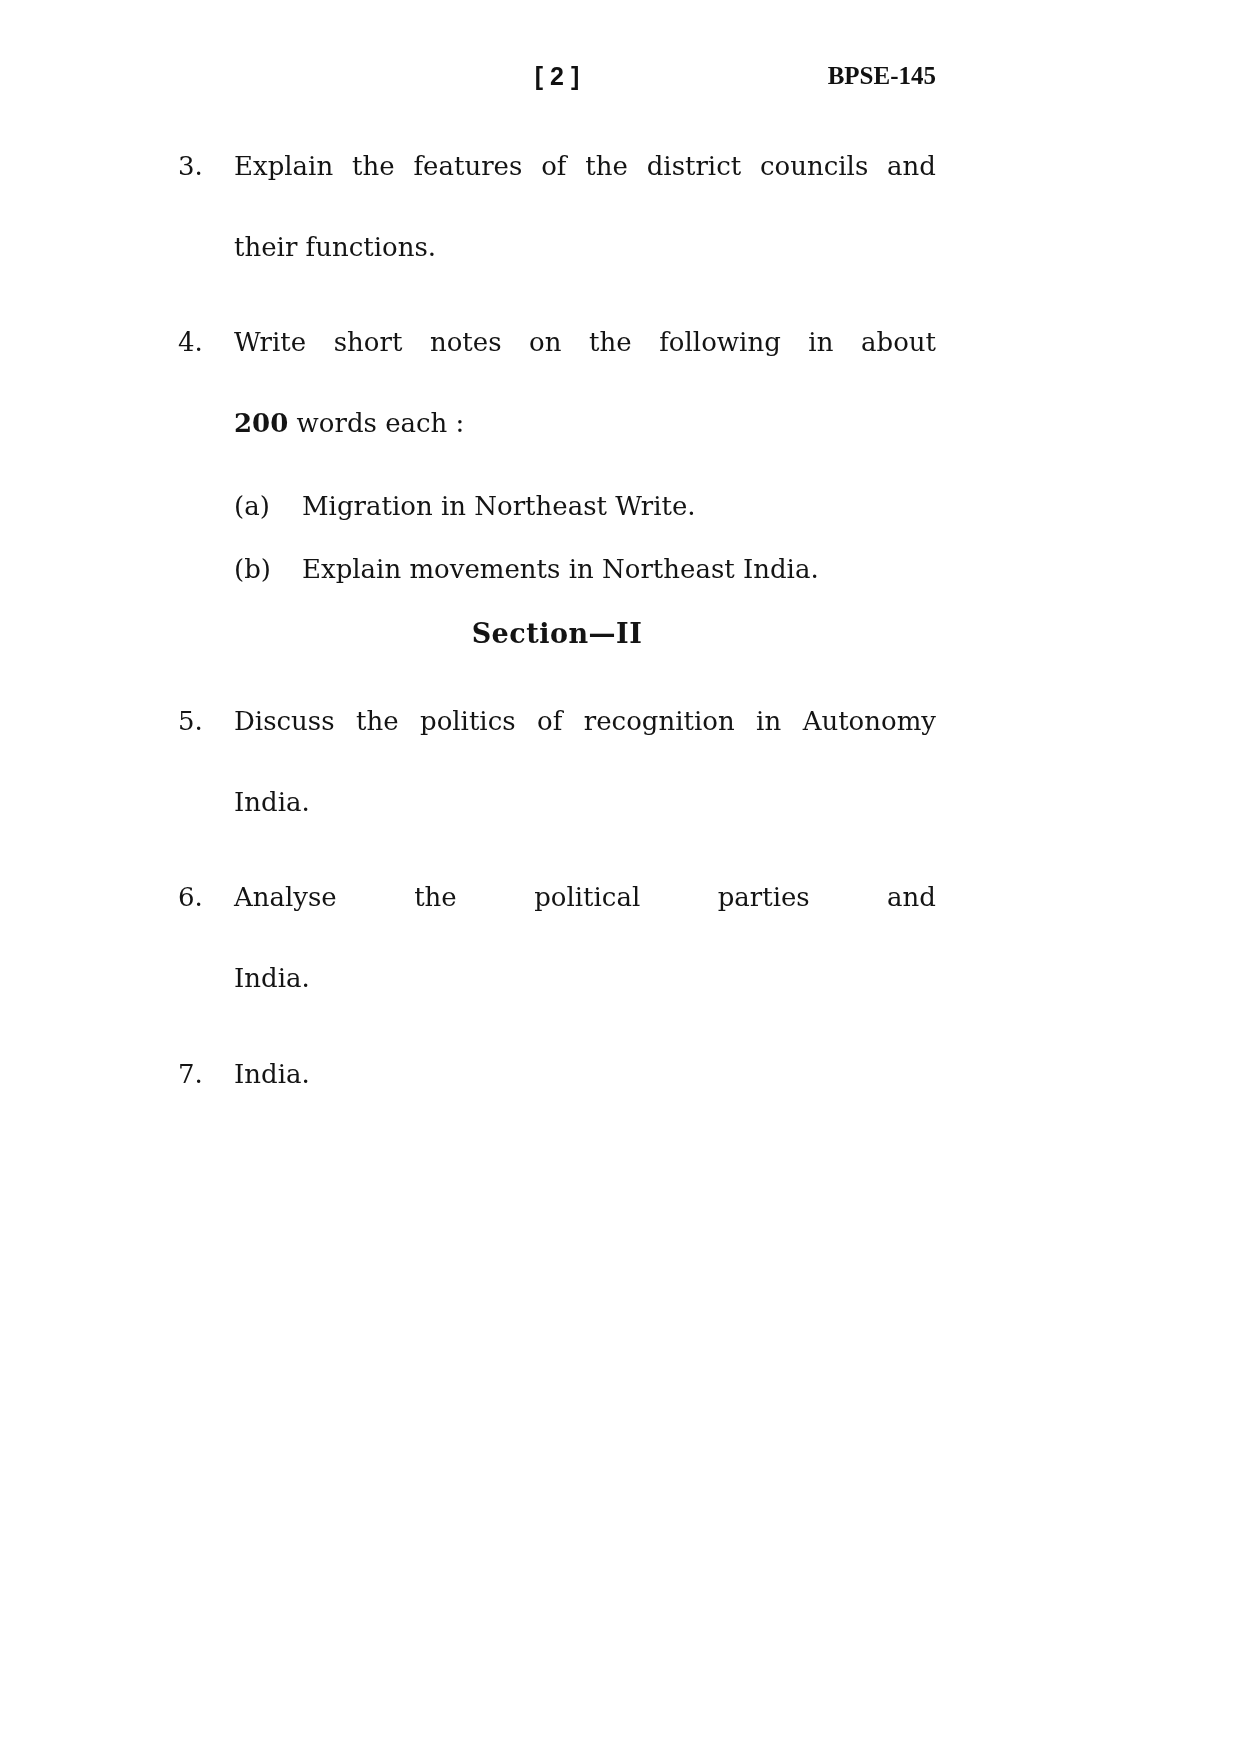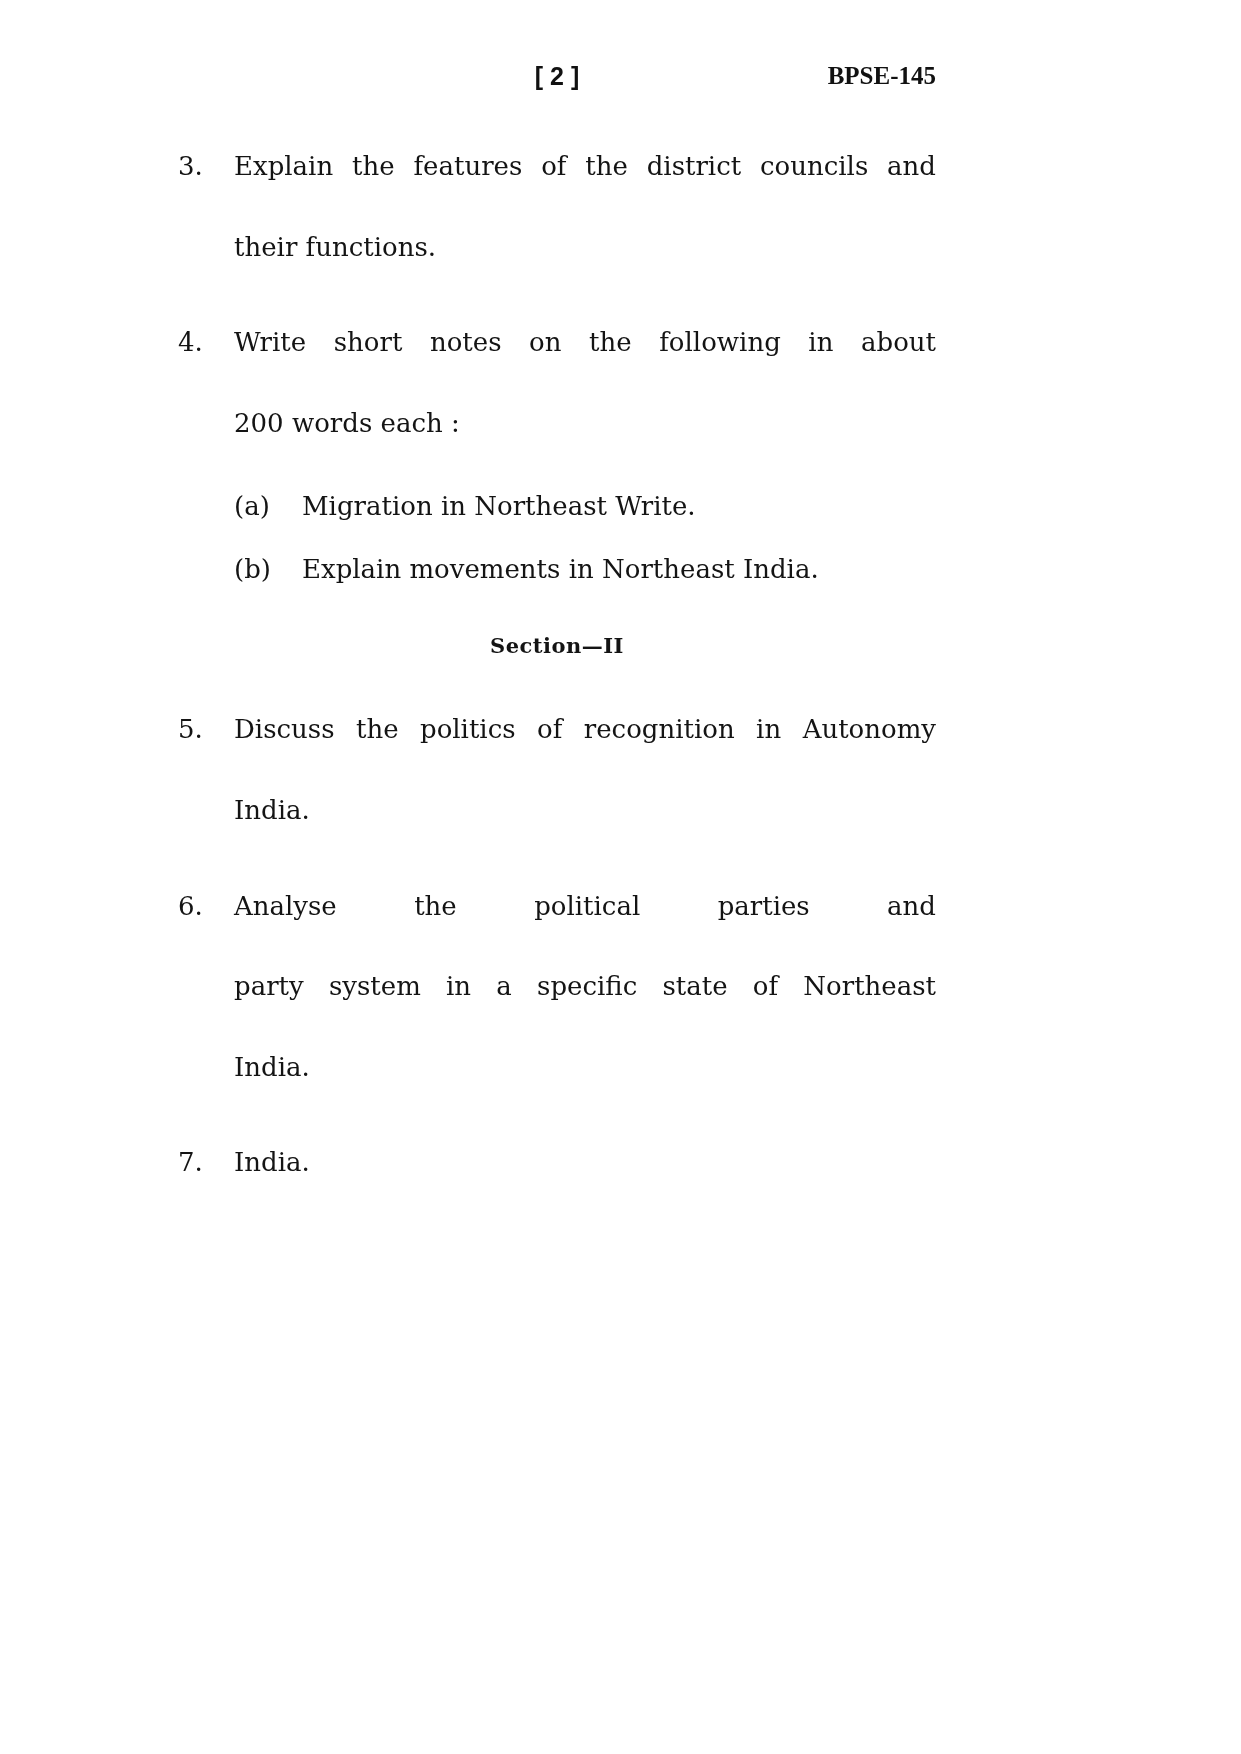--- a/index.html
+++ b/index.html
@@ -50,38 +50,38 @@
     width: 56px;
     flex-shrink: 0;
     line-height: 3.1;
   }
   .qbody { flex: 1; min-width: 0; }
   .qline { line-height: 3.1; }
   .jline {
     text-align: justify;
     text-align-last: justify;
   }
-  .bold { font-weight: normal; }
+  .bold { font-weight: bold; }
 
   .subitems { margin-top: 12px; }
   .subitem {
     display: flex;
     line-height: 2.4;
     font-size: 26px;
   }
   .sublabel { width: 68px; flex-shrink: 0; }
   .subtext { flex: 1; }
 
   .section-heading {
     width: 758px;
     text-align: center;
     font-weight: bold;
-    font-size: 21px;
+    font-size: 27px;
     line-height: 1.3;
-    margin: 32px 0 30px 0;
+    margin: 16px 0 30px 0;
     letter-spacing: 0.5px;
   }
 </style>
 </head>
 <body>
 
 <div class="page">
   <div class="content">
 
     <div class="header">
@@ -122,21 +122,20 @@
       <div class="qbody">
         <div class="qline jline">Discuss the politics of recognition in Autonomy</div>
         <div class="qline">India.</div>
       </div>
     </div>
 
     <div class="question">
       <div class="qnum">6.</div>
       <div class="qbody">
         <div class="qline jline">Analyse the political parties and</div>
-        <div class="qline jline">party system in a specific state of Northeast</div>
         <div class="qline">India.</div>
       </div>
     </div>
 
     <div class="question">
       <div class="qnum">7.</div>
       <div class="qbody">
         <div class="qline">India.</div>
       </div>
     </div>

